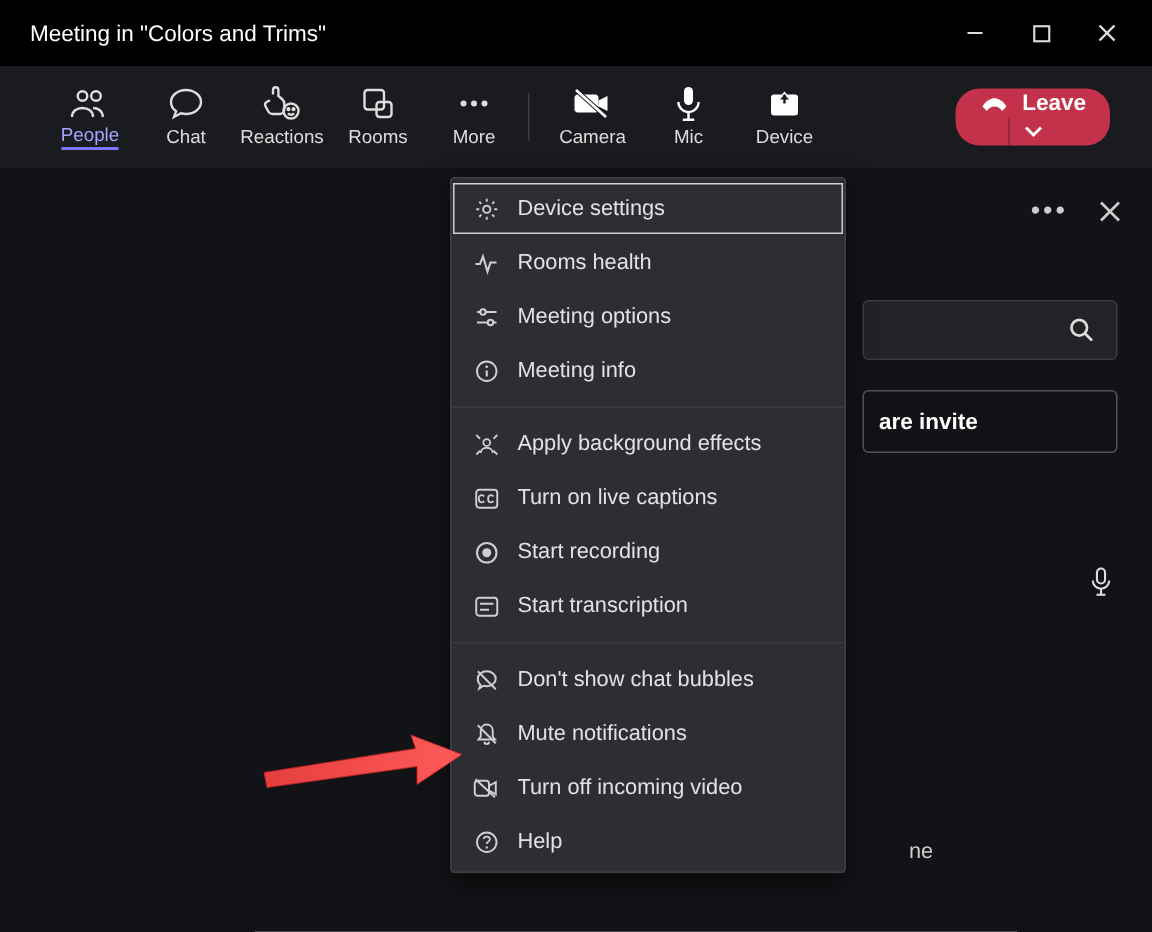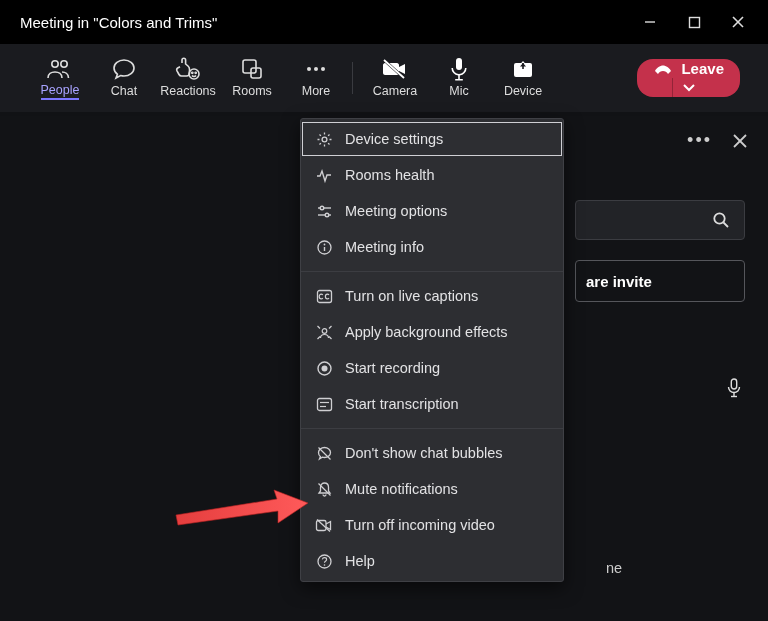--- a/index.html
+++ b/index.html
@@ -316,41 +316,41 @@
             <line x1="8.5" y1="8" x2="8.5" y2="12" stroke="#cfcfd2" stroke-width="1.4"></line>
           </svg>
       </span>
       <span>Meeting info</span>
     </div>
 
     <div class="msep"></div>
 
     <div class="mi">
       <span class="mic">
-        <svg width="17" height="15" viewBox="0 0 17 15">
-            <rect x="1.5" y="1.5" width="14" height="12" rx="2" fill="none" stroke="#cfcfd2" stroke-width="1.3"></rect>
-            <path d="M6.8 6c-.4-.6-1-.9-1.6-.9-1.2 0-2 1-2 2.4s.8 2.4 2 2.4c.6 0 1.2-.3 1.6-.9M13 6c-.4-.6-1-.9-1.6-.9-1.2 0-2 1-2 2.4s.8 2.4 2 2.4c.6 0 1.2-.3 1.6-.9" fill="none" stroke="#cfcfd2" stroke-width="1.2"></path>
-          </svg>
-      </span>
-      <span>Turn on live captions</span>
-    </div>
-    <div class="mi">
-      <span class="mic">
         <svg width="17" height="17" viewBox="0 0 17 17">
             <g fill="none" stroke="#cfcfd2" stroke-width="1.2">
               <circle cx="8.5" cy="7" r="2.3"></circle>
               <path d="M4.5 14c0-2.2 1.8-3.5 4-3.5s4 1.3 4 3.5"></path>
               <line x1="1.5" y1="2" x2="4" y2="4.5"></line>
               <line x1="15.5" y1="2" x2="13" y2="4.5"></line>
               <line x1="1.5" y1="15" x2="4" y2="12.5"></line>
               <line x1="15.5" y1="15" x2="13" y2="12.5"></line>
             </g>
           </svg>
       </span>
       <span>Apply background effects</span>
+    </div>
+    <div class="mi">
+      <span class="mic">
+        <svg width="17" height="15" viewBox="0 0 17 15">
+            <rect x="1.5" y="1.5" width="14" height="12" rx="2" fill="none" stroke="#cfcfd2" stroke-width="1.3"></rect>
+            <path d="M6.8 6c-.4-.6-1-.9-1.6-.9-1.2 0-2 1-2 2.4s.8 2.4 2 2.4c.6 0 1.2-.3 1.6-.9M13 6c-.4-.6-1-.9-1.6-.9-1.2 0-2 1-2 2.4s.8 2.4 2 2.4c.6 0 1.2-.3 1.6-.9" fill="none" stroke="#cfcfd2" stroke-width="1.2"></path>
+          </svg>
+      </span>
+      <span>Turn on live captions</span>
     </div>
     <div class="mi">
       <span class="mic">
         <svg width="17" height="17" viewBox="0 0 17 17">
             <circle cx="8.5" cy="8.5" r="6.5" fill="none" stroke="#cfcfd2" stroke-width="1.4"></circle>
             <circle cx="8.5" cy="8.5" r="3" fill="#cfcfd2"></circle>
           </svg>
       </span>
       <span>Start recording</span>
     </div>

